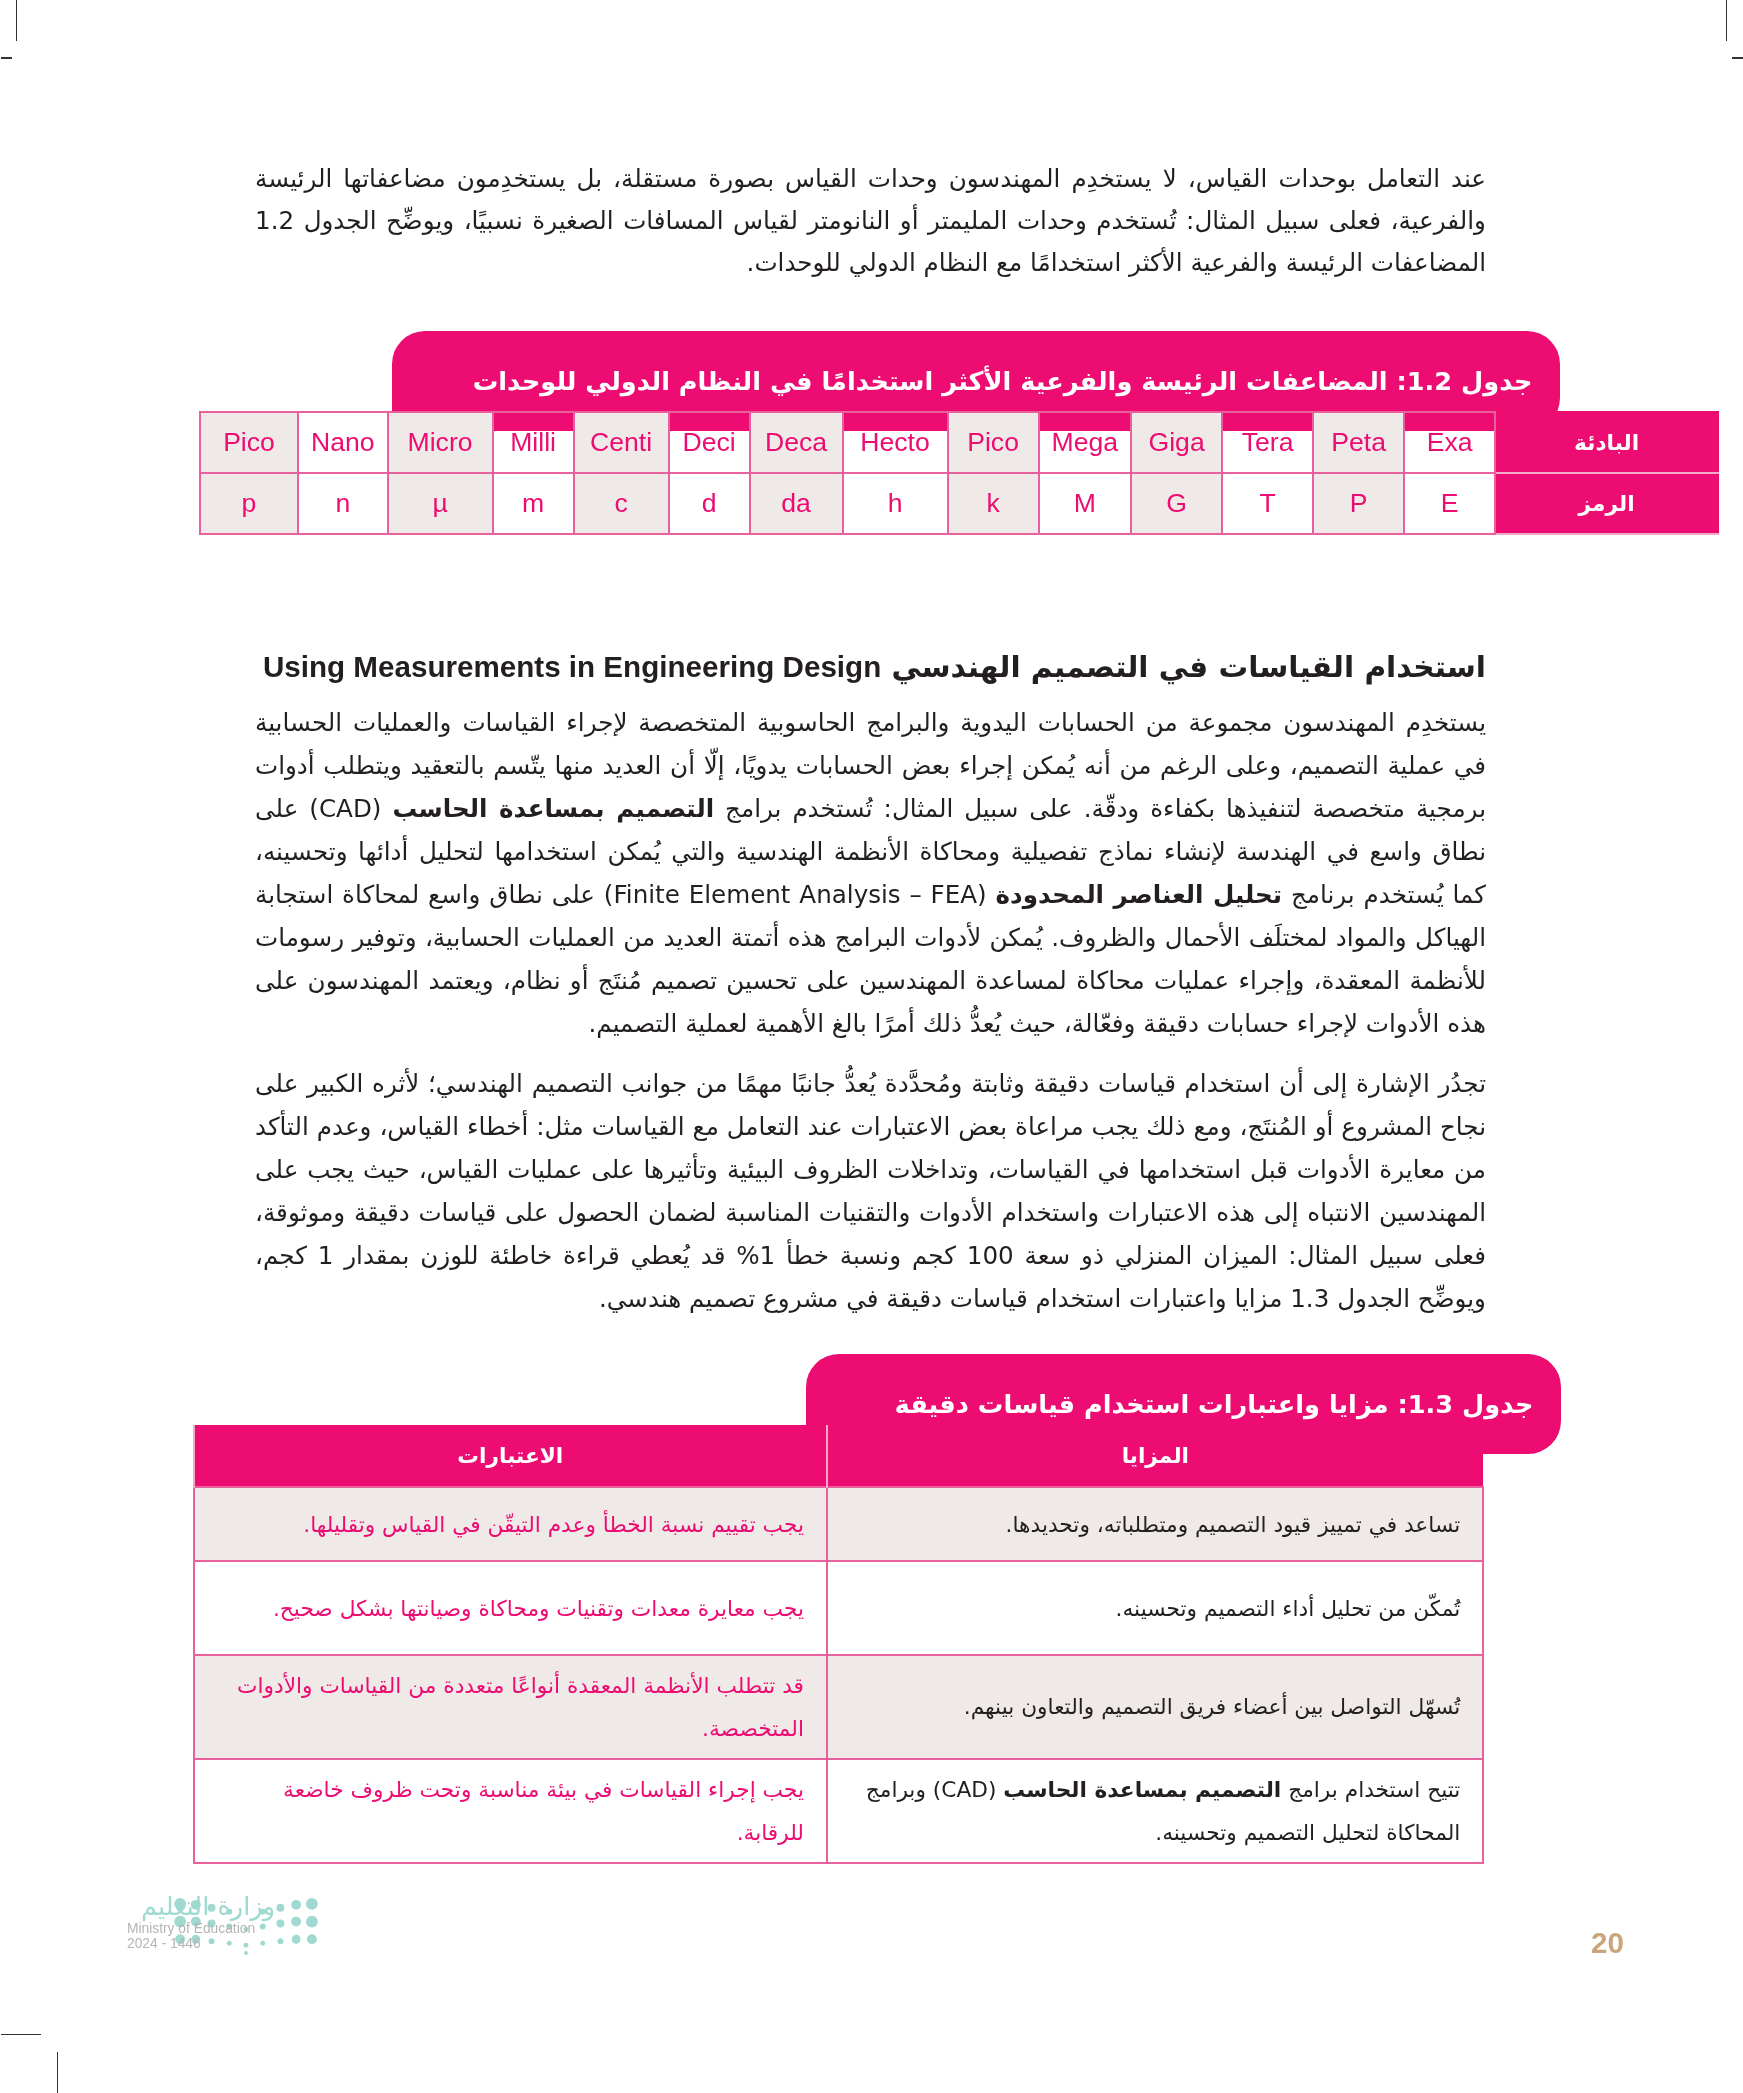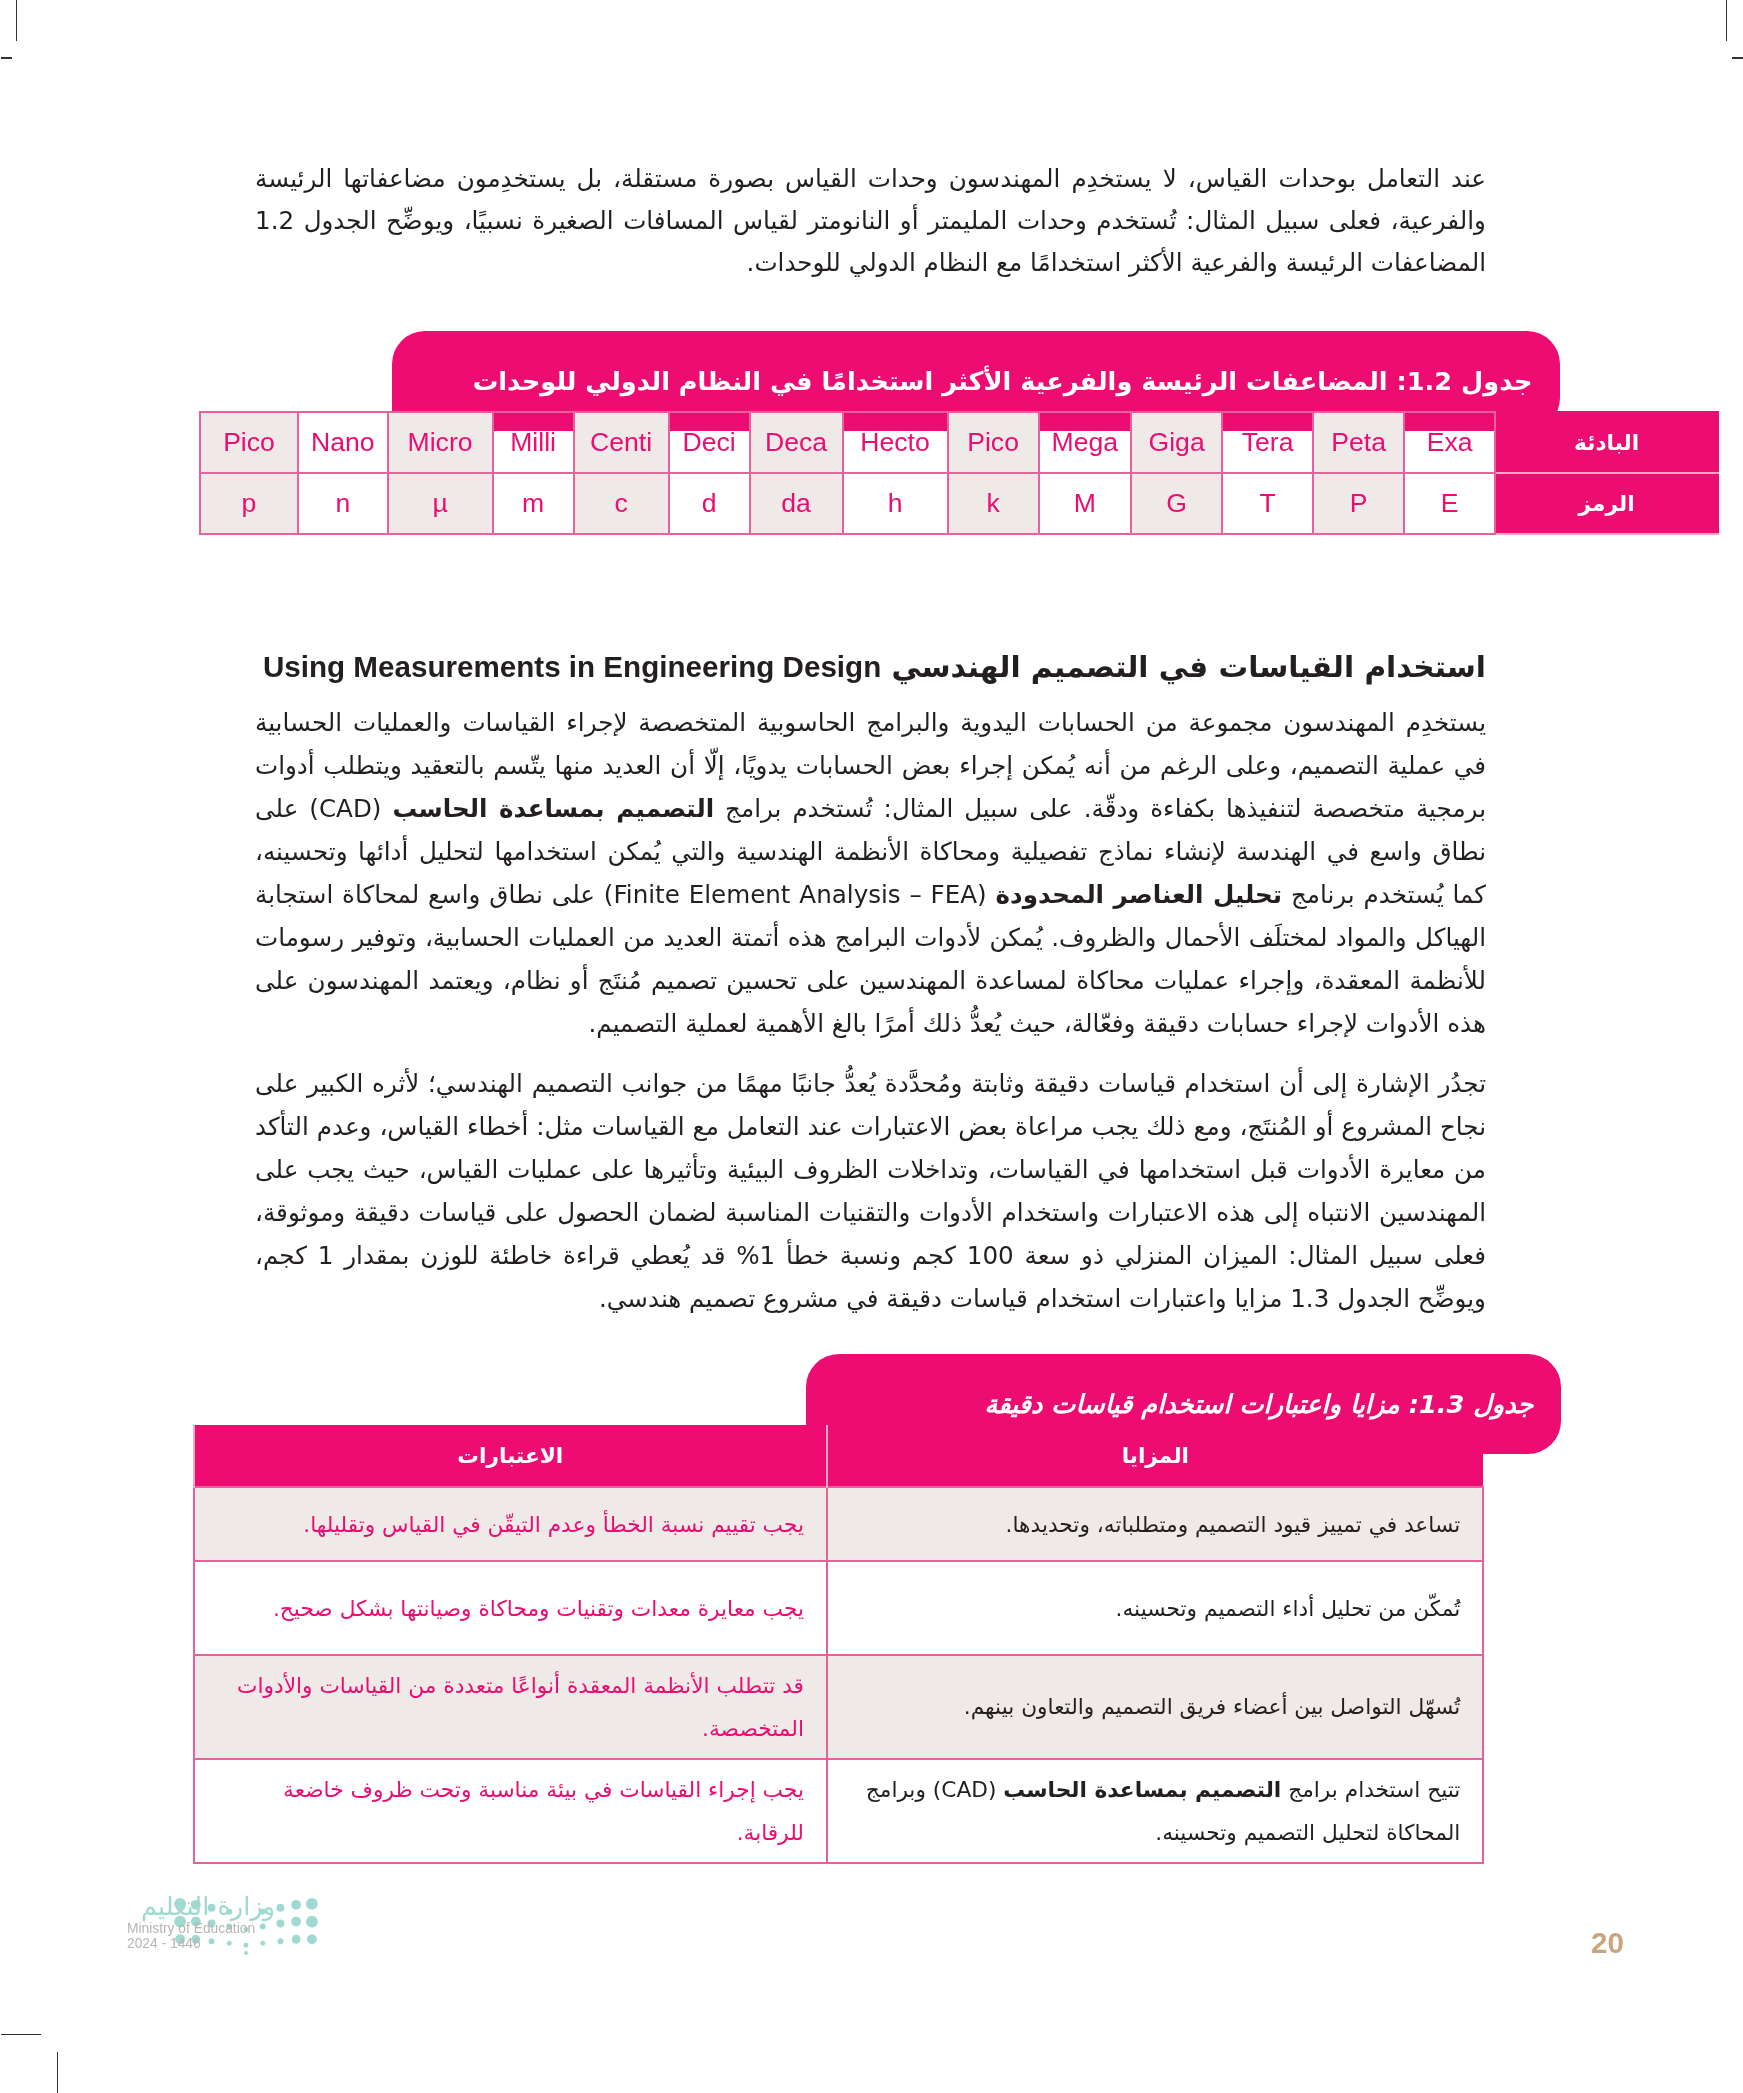--- a/index.html
+++ b/index.html
@@ -94,21 +94,21 @@
   <span>استخدام القياسات في التصميم الهندسي</span>
   <span class="en">Using Measurements in Engineering Design</span>
 </div>
 
 <p class="para" style="top:701px;margin:0;line-height:43px;">
   <span>يستخدِم المهندسون مجموعة من الحسابات اليدوية والبرامج الحاسوبية المتخصصة لإجراء القياسات والعمليات الحسابية في عملية التصميم، وعلى الرغم من أنه يُمكن إجراء بعض الحسابات يدويًا، إلّا أن العديد منها يتّسم بالتعقيد ويتطلب أدوات برمجية متخصصة لتنفيذها بكفاءة ودقّة. على سبيل المثال: تُستخدم برامج </span><b>التصميم بمساعدة الحاسب</b><span> (CAD) على نطاق واسع في الهندسة لإنشاء نماذج تفصيلية ومحاكاة الأنظمة الهندسية والتي يُمكن استخدامها لتحليل أدائها وتحسينه، كما يُستخدم برنامج </span><b>تحليل العناصر المحدودة</b><span> (Finite Element Analysis – FEA) على نطاق واسع لمحاكاة استجابة الهياكل والمواد لمختلَف الأحمال والظروف. يُمكن لأدوات البرامج هذه أتمتة العديد من العمليات الحسابية، وتوفير رسومات للأنظمة المعقدة، وإجراء عمليات محاكاة لمساعدة المهندسين على تحسين تصميم مُنتَج أو نظام، ويعتمد المهندسون على هذه الأدوات لإجراء حسابات دقيقة وفعّالة، حيث يُعدُّ ذلك أمرًا بالغ الأهمية لعملية التصميم.</span>
 </p>
 
 <p class="para" style="top:1062px;margin:0;line-height:43px;">تجدُر الإشارة إلى أن استخدام قياسات دقيقة وثابتة ومُحدَّدة يُعدُّ جانبًا مهمًا من جوانب التصميم الهندسي؛ لأثره الكبير على نجاح المشروع أو المُنتَج، ومع ذلك يجب مراعاة بعض الاعتبارات عند التعامل مع القياسات مثل: أخطاء القياس، وعدم التأكد من معايرة الأدوات قبل استخدامها في القياسات، وتداخلات الظروف البيئية وتأثيرها على عمليات القياس، حيث يجب على المهندسين الانتباه إلى هذه الاعتبارات واستخدام الأدوات والتقنيات المناسبة لضمان الحصول على قياسات دقيقة وموثوقة، فعلى سبيل المثال: الميزان المنزلي ذو سعة 100 كجم ونسبة خطأ 1% قد يُعطي قراءة خاطئة للوزن بمقدار 1 كجم، ويوضِّح الجدول 1.3 مزايا واعتبارات استخدام قياسات دقيقة في مشروع تصميم هندسي.</p>
 
-<div class="tbl-title" style="left:806px;top:1354px;width:755px;height:100px;font-style:italic;">
+<div class="tbl-title" style="left:806px;top:1354px;width:755px;height:100px;">
   <span>جدول 1.3: مزايا واعتبارات استخدام قياسات دقيقة</span>
 </div>
 
 <table class="t13">
   <tbody>
       <tr>
     <th>المزايا</th>
     <th>الاعتبارات</th>
   </tr>
   <tr class="shade" style="height:74px;">

